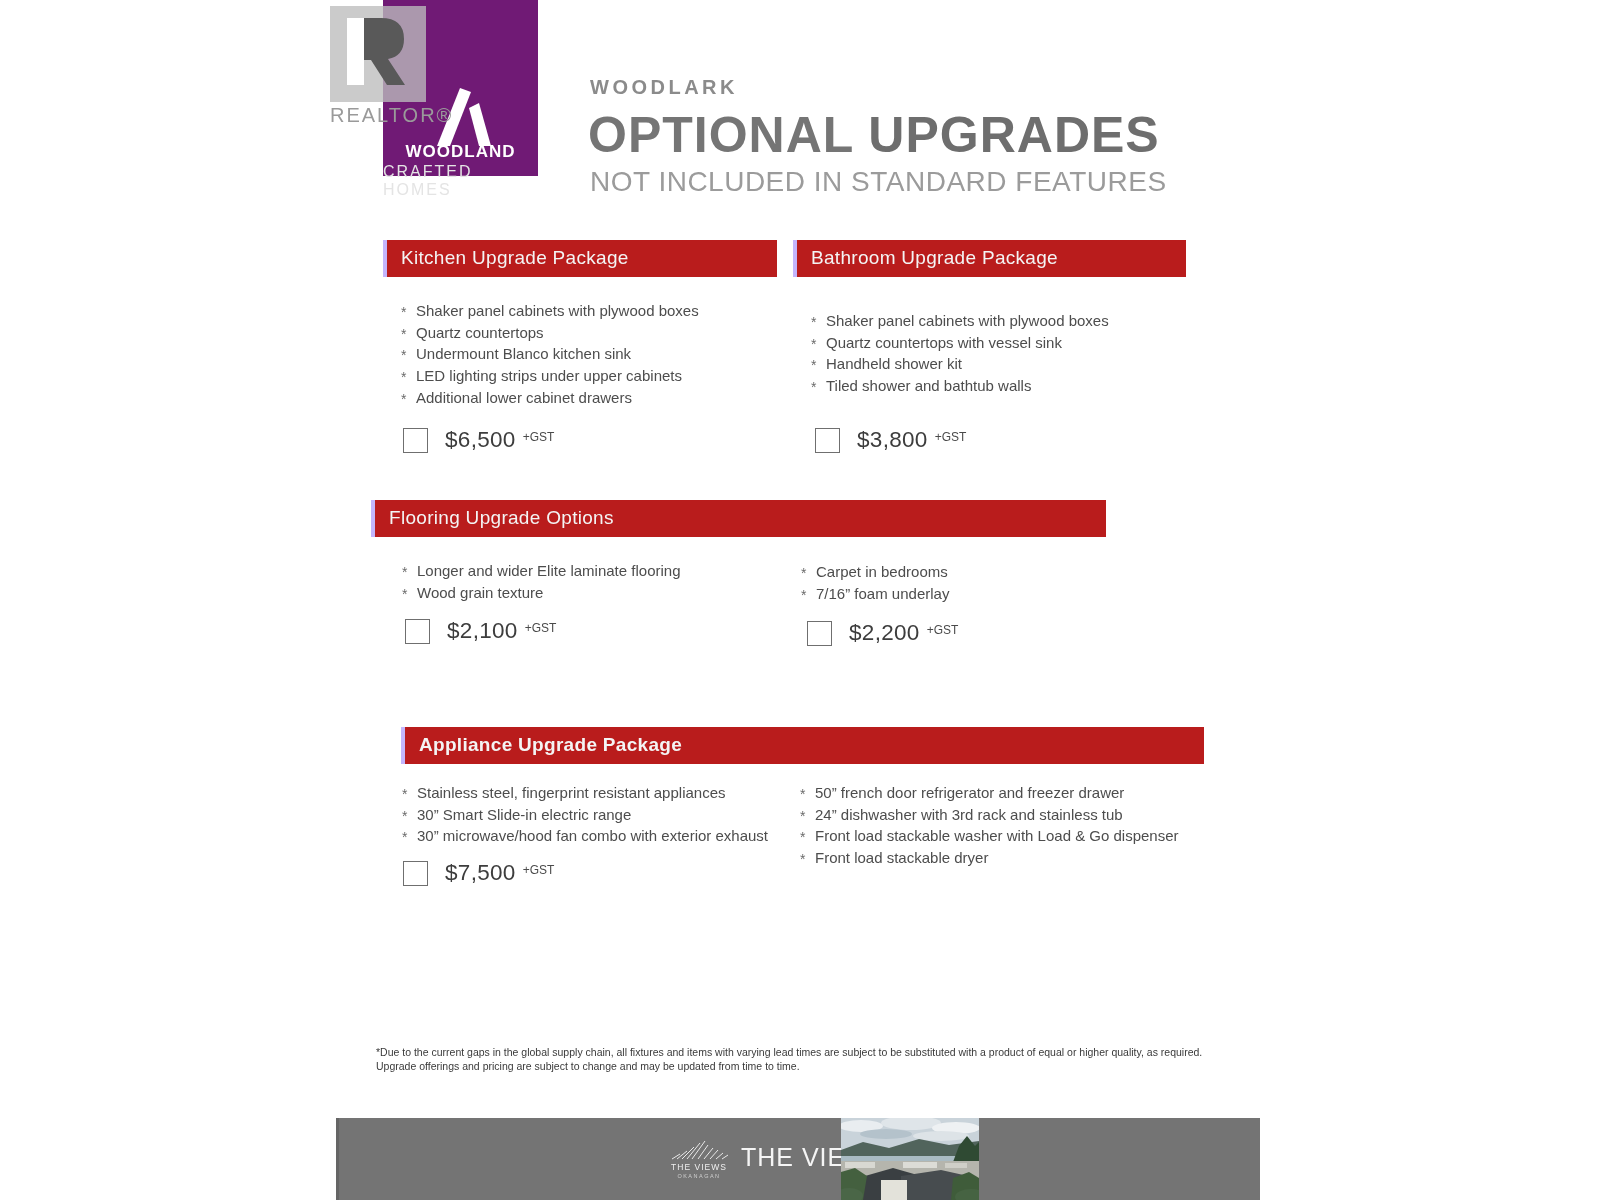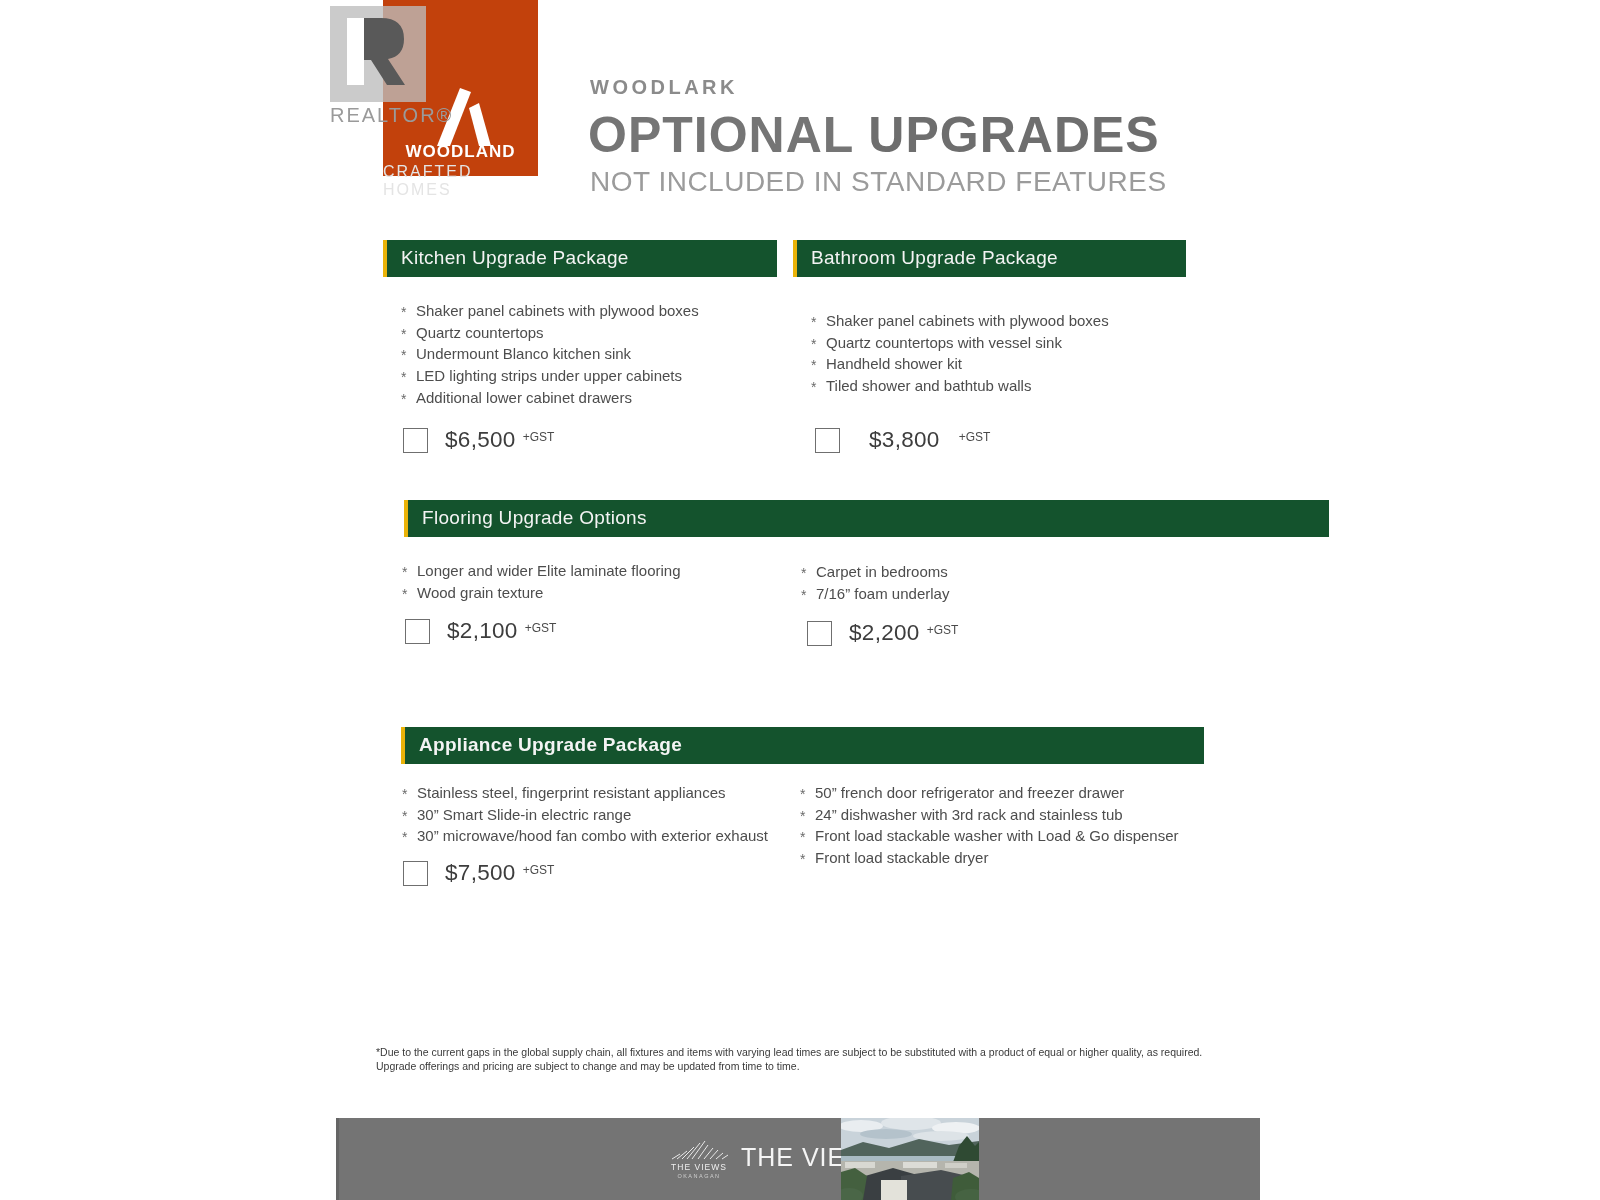--- a/index.html
+++ b/index.html
@@ -1,41 +1,41 @@
 <!DOCTYPE html>
 <html><head>
 <meta charset="utf-8">
 <style>
   * { margin:0; padding:0; box-sizing:border-box; }
   html,body { width:1600px; height:1200px; background:#ffffff; }
   body { font-family:"Liberation Sans", sans-serif; position:relative; overflow:hidden; }
   .abs { position:absolute; }
 
   
-  .woodland-square { left:383px; top:0; width:155px; height:176px; background:#c2410c; z-index:1; }
+  .woodland-square { left:383px; top:0; width:155px; height:176px; background:#701a75; z-index:1; }
   .lambda-icon { position:absolute; left:48px; top:88px; }
   .woodland-name { position:absolute; left:0; top:142px; width:100%; text-align:center;
                    color:#ffffff; font-weight:bold; font-size:17px; letter-spacing:1px; }
   .woodland-tagline { position:absolute; left:0; top:163px; width:100%; text-align:left;
                       color:#e4e4e4; font-size:16px; letter-spacing:2px; }
   .realtor-logo { left:330px; top:6px; width:110px; height:122px; z-index:2; }
   .realtor-text { position:absolute; left:0px; top:98px; font-size:20px; color:#9a9a9a;
                   letter-spacing:2px; }
   .project-name { left:590px; top:76px; font-size:20px; letter-spacing:3.5px; color:#8b8b8b; font-weight:bold; }
   .main-title { left:588px; top:106px; font-size:50px; color:#757575; letter-spacing:1px; white-space:nowrap; }
   .main-title .bold { font-weight:bold; color:#6e6e6e;margin-top:48px; }
   .subtitle { left:590px; top:166px; font-size:28px; color:#9b9b9b; letter-spacing:0.5px; white-space:nowrap; }
 
   
-  .bar { height:37px; background:#14532d; border-left:4px solid #eab308;
+  .bar { height:37px; background:#b91c1c; border-left:4px solid #c4b5fd;
          color:#f4f4f4; font-size:19px; line-height:36px; padding-left:14px;
          letter-spacing:0.3px; }
   .bar-kitchen   { left:383px; top:240px; width:394px; }
   .bar-bathroom  { left:793px; top:240px; width:393px; }
-  .bar-flooring  { left:404px; top:500px; width:925px; }
+  .bar-flooring  { left:371px; top:500px; width:735px; }
   .bar-appliance { left:401px; top:727px; width:803px;font-weight:bold; }
 
   
   ul.upgrades { list-style:none; }
   ul.upgrades li { position:relative; padding-left:15px; font-size:15px; color:#4d4d4d;
                    line-height:21.7px; white-space:nowrap; }
   ul.upgrades li::before { content:"*"; position:absolute; left:0; top:2px;
                            font-size:14px; color:#6a6a6a; }
   .list-kitchen        { left:401px; top:300px; }
   .list-bathroom       { left:811px; top:310px; }
@@ -44,21 +44,21 @@
   .list-appliance-left { left:402px; top:782px; }
   .list-appliance-right{ left:800px; top:782px; }
 
   
   .price-row { display:flex; align-items:center; }
   .checkbox { width:25px; height:25px; border:1.5px solid #6f6f6f; background:#ffffff;
               display:inline-block; }
   .price { font-size:22.5px; color:#3d3d3d; margin-left:17px; letter-spacing:0.3px; }
   .gst { font-size:12px; color:#4a4a4a; margin-left:7px; align-self:flex-start; margin-top:3px; }
   .price-kitchen        { left:403px; top:427px; }
-  .price-bathroom       { left:815px; top:427px;gap:12px; }
+  .price-bathroom       { left:815px; top:427px; }
   .price-flooring-left  { left:405px; top:618px; }
   .price-flooring-right { left:807px; top:620px; }
   .price-appliance      { left:403px; top:860px; }
 
   
   .footnote { left:376px; top:1046px; font-size:10.5px; color:#3a3a3a; line-height:13.5px; }
 
   
   .footer-band { left:336px; top:1118px; width:924px; height:82px; background:#747474;
                  border-left:3px solid #656565;padding-left:46px; }

